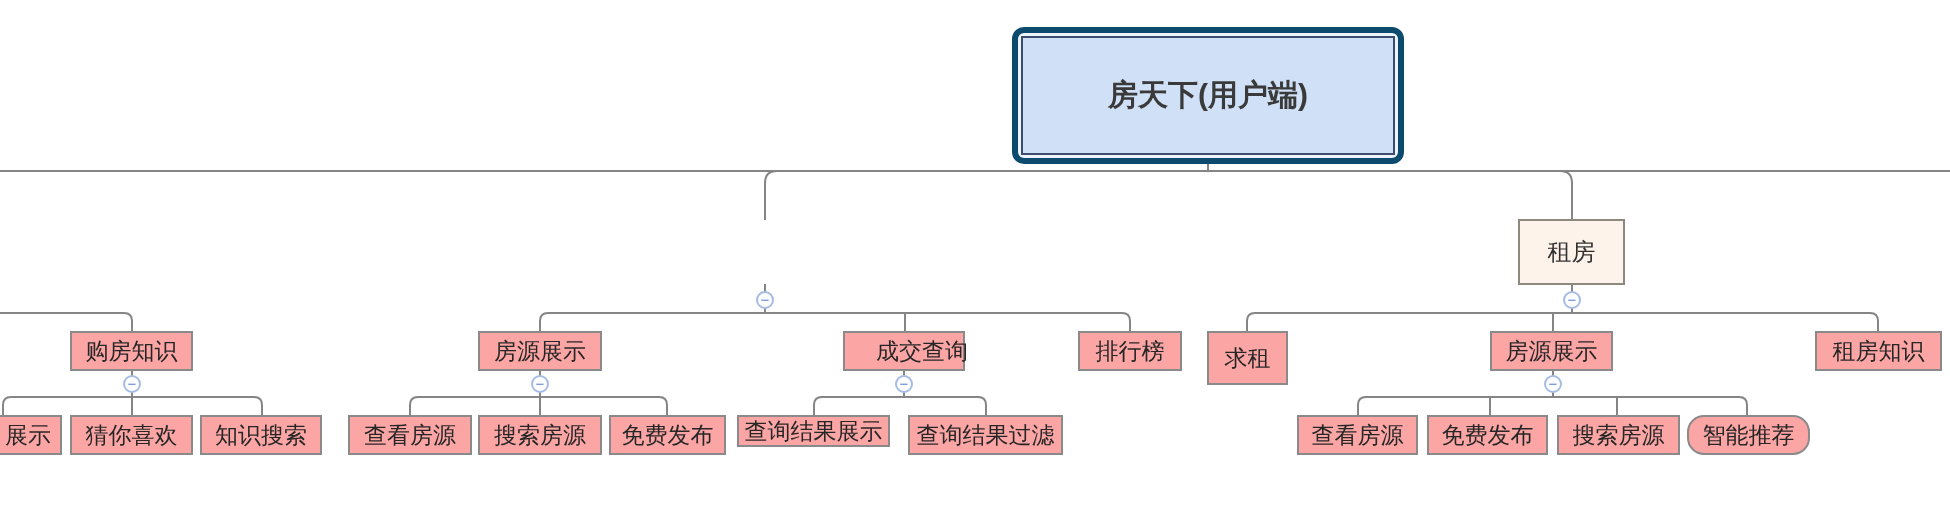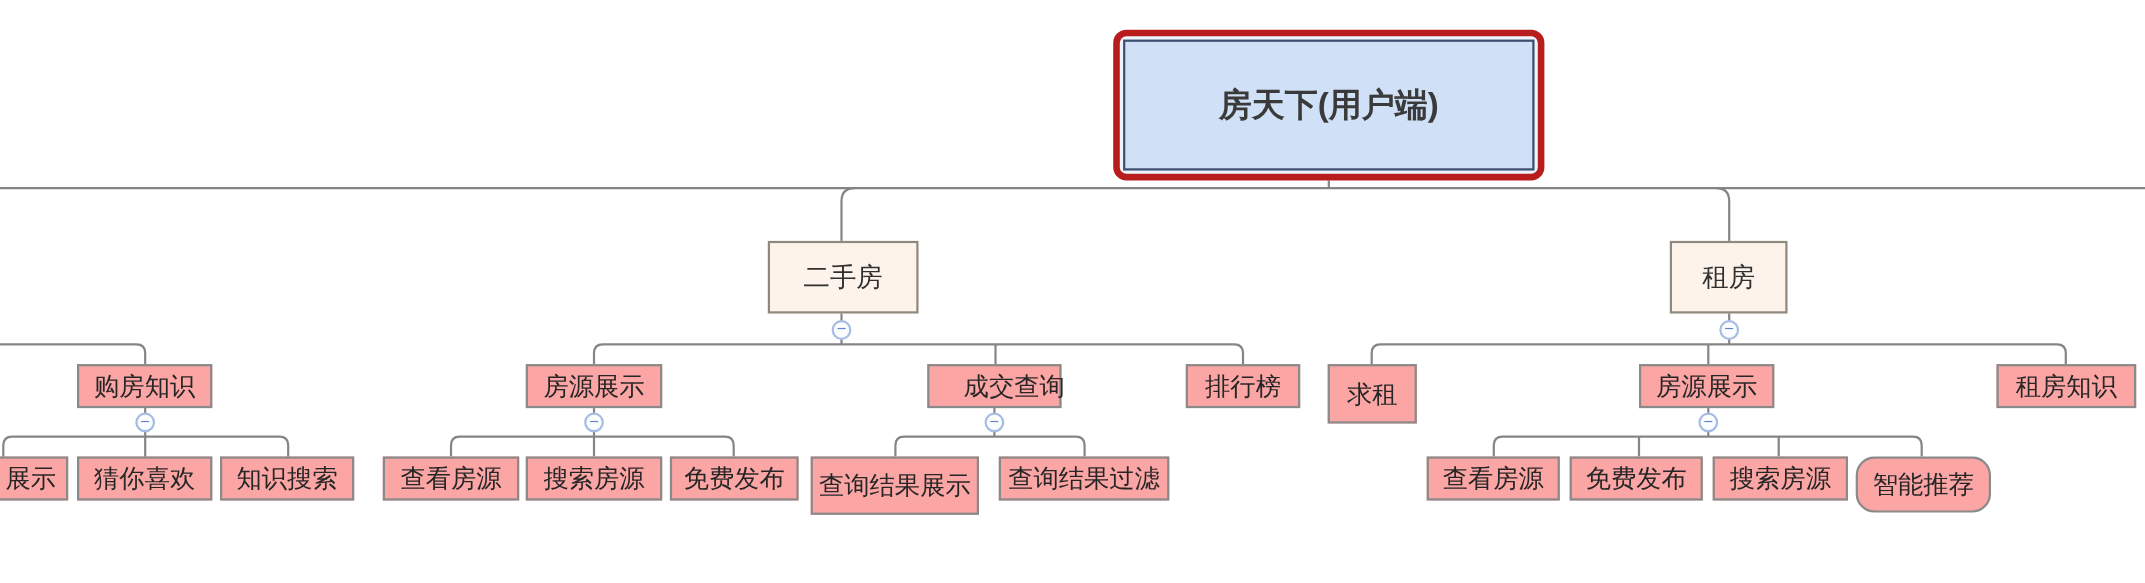--- a/index.html
+++ b/index.html
@@ -21,21 +21,21 @@
   }
   .branch {
     background:#fdf3ea; border-color:#8e887e;
     font-size:24px; color:#303030;
   }
   .clipped { justify-content:flex-end; padding-right:9px; }
 
   #root-node {
     position:absolute; z-index:1; box-sizing:border-box;
     left:1012px; top:27px; width:392px; height:137px;
-    border:6px solid #b91c1c; border-radius:12px;
+    border:6px solid #0c4a6e; border-radius:12px;
     background:#eef4fc; padding:3px;
   }
   #root-inner {
     box-sizing:border-box; width:100%; height:100%;
     border:2px solid #3d4d6e; background:#cfe0f7;
     display:flex; align-items:center; justify-content:center;
     font-size:30px; font-weight:bold; color:#3a3a3a; white-space:nowrap;
   }
 
   .toggle {
@@ -75,43 +75,42 @@
     <path d="M1553,370 V397"></path>
     <path d="M1358,415 V405 Q1358,397 1366,397 H1739 Q1747,397 1747,405 V415"></path>
     <path d="M1490,397 V415"></path>
     <path d="M1617,397 V415"></path>
   </svg>
 
   <div id="root-node">
     <div id="root-inner">房天下(用户端)</div>
   </div>
 
-  <div class="node branch" style="left:698px; top:219px; width:137px; height:66px;">二手房</div>
   <div class="node branch" style="left:1518px; top:219px; width:107px; height:66px;">租房</div>
 
   <div class="node" style="left:70px; top:331px; width:123px; height:40px;">购房知识</div>
   <div class="node" style="left:478px; top:331px; width:124px; height:40px;">房源展示</div>
   <div class="node" style="left:843px; top:331px; width:122px; height:40px;padding-left:36px;">成交查询</div>
   <div class="node" style="left:1078px; top:331px; width:104px; height:40px;">排行榜</div>
   <div class="node" style="left:1207px; top:331px; width:81px; height:54px;">求租</div>
   <div class="node" style="left:1490px; top:331px; width:123px; height:40px;">房源展示</div>
   <div class="node" style="left:1815px; top:331px; width:127px; height:40px;">租房知识</div>
 
   <div class="node clipped" style="left:-56px; top:415px; width:118px; height:40px;">展示</div>
   <div class="node" style="left:70px; top:415px; width:123px; height:40px;">猜你喜欢</div>
   <div class="node" style="left:200px; top:415px; width:122px; height:40px;">知识搜索</div>
   <div class="node" style="left:348px; top:415px; width:124px; height:40px;">查看房源</div>
   <div class="node" style="left:478px; top:415px; width:124px; height:40px;">搜索房源</div>
   <div class="node" style="left:609px; top:415px; width:117px; height:40px;">免费发布</div>
-  <div class="node" style="left:737px; top:415px; width:153px; height:53px;">查询结果展示</div>
+  <div class="node" style="left:737px; top:415px; width:153px; height:32px;">查询结果展示</div>
   <div class="node" style="left:908px; top:415px; width:155px; height:40px;font-family:Liberation Mono, monospace;">查询结果过滤</div>
   <div class="node" style="left:1297px; top:415px; width:121px; height:40px;">查看房源</div>
   <div class="node" style="left:1427px; top:415px; width:121px; height:40px;">免费发布</div>
   <div class="node" style="left:1557px; top:415px; width:123px; height:40px;">搜索房源</div>
-  <div class="node" style="left:1687px; top:415px; width:123px; height:51px;border-radius:17px;">智能推荐</div>
+  <div class="node" style="left:1687px; top:415px; width:123px; height:40px;border-radius:17px;">智能推荐</div>
 
   <div class="toggle" style="left:756px; top:291px;">−</div>
   <div class="toggle" style="left:1563px; top:291px;">−</div>
   <div class="toggle" style="left:123px; top:375px;">−</div>
   <div class="toggle" style="left:531px; top:375px;">−</div>
   <div class="toggle" style="left:895px; top:375px;">−</div>
   <div class="toggle" style="left:1544px; top:375px;">−</div>
 
 </div>
 

